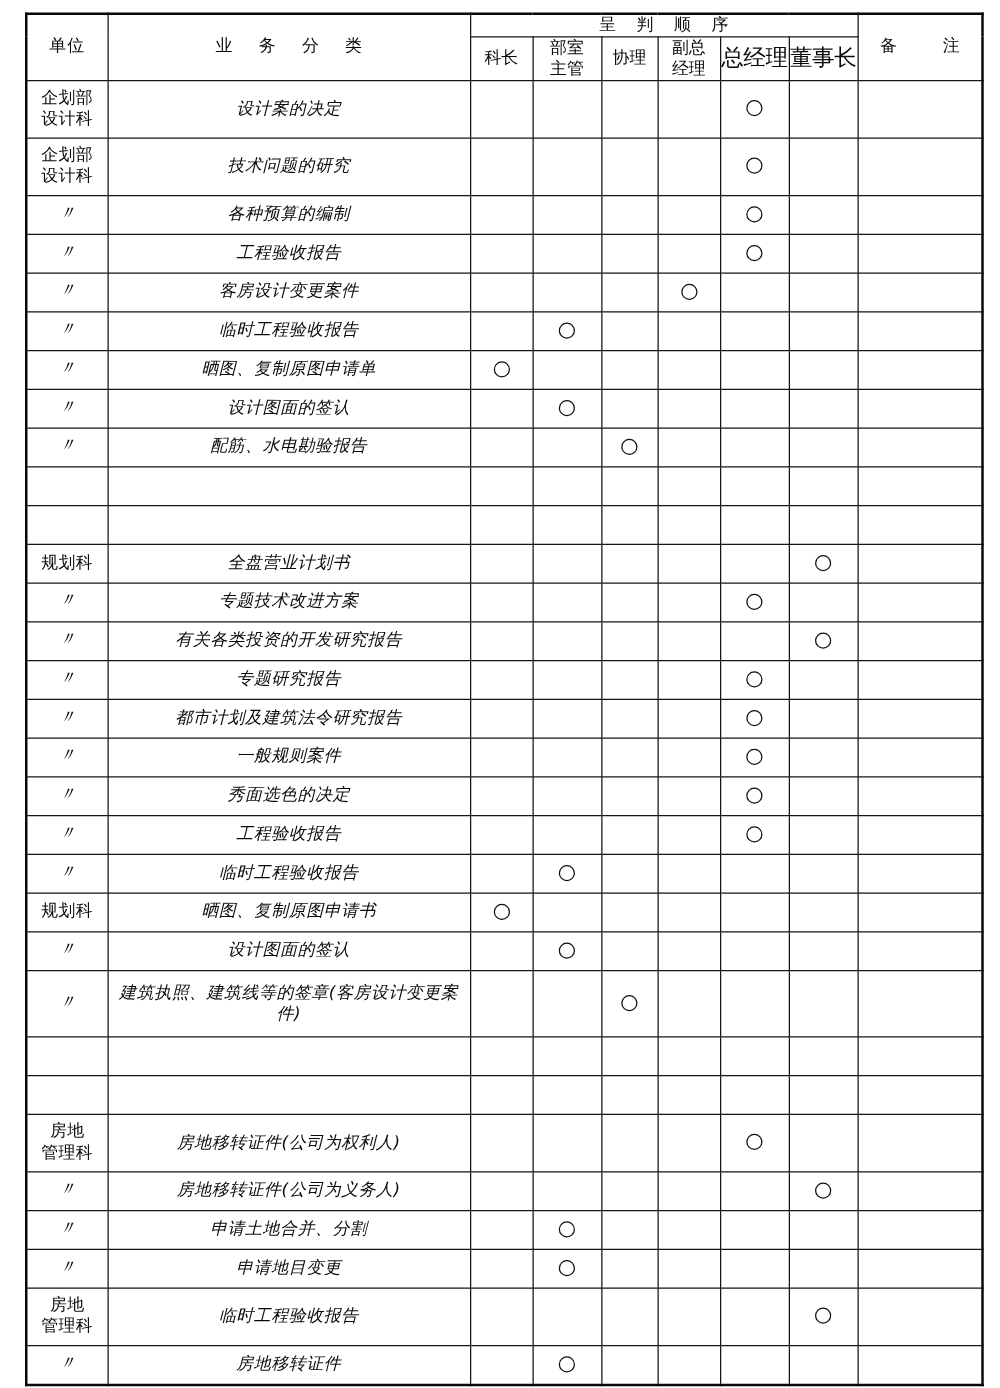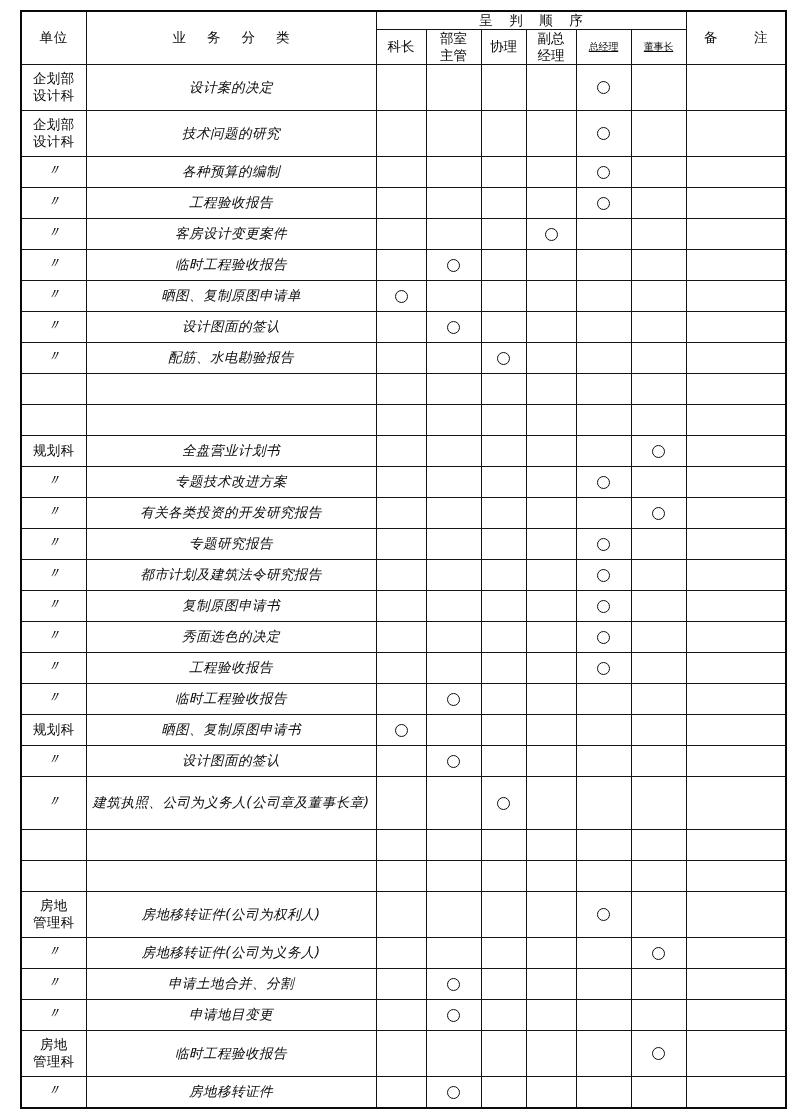--- a/index.html
+++ b/index.html
@@ -58,21 +58,21 @@
     letter-spacing: 0.45em;
     padding: 5px 0 4px 0;
     text-indent: 0.45em;
   }
   .hdr-cell {
     font-size: 14px;
     padding: 3px 1px;
     line-height: 1.15;
   }
   .hdr-cell.two-line { font-size: 13.5px; }
-  .hdr-cell.tight { font-size: 10px; letter-spacing: -0.02em; text-decoration: underline; }
+  .hdr-cell.tight { font-size: 18px; letter-spacing: -0.02em; }
   .hdr-unit {
     font-size: 15px;
     letter-spacing: 0.06em;
   }
   .hdr-class {
     font-size: 15px;
     letter-spacing: 0.62em;
     text-indent: 0.62em;
   }
   .hdr-note {
@@ -336,21 +336,21 @@
           <td class="mark"></td>
           <td class="mark"></td>
           <td class="mark"></td>
           <td class="mark"></td>
           <td class="mark"><span class="ring"></span></td>
           <td class="mark"></td>
           <td></td>
         </tr>
         <tr class="">
           <td class="unit"><span class="dup">〃</span></td>
-          <td class="classification">复制原图申请书</td>
+          <td class="classification">一般规则案件</td>
           <td class="mark"></td>
           <td class="mark"></td>
           <td class="mark"></td>
           <td class="mark"></td>
           <td class="mark"><span class="ring"></span></td>
           <td class="mark"></td>
           <td></td>
         </tr>
         <tr class="">
           <td class="unit"><span class="dup">〃</span></td>
@@ -402,21 +402,21 @@
           <td class="mark"></td>
           <td class="mark"><span class="ring"></span></td>
           <td class="mark"></td>
           <td class="mark"></td>
           <td class="mark"></td>
           <td class="mark"></td>
           <td></td>
         </tr>
         <tr class="double">
           <td class="unit"><span class="dup">〃</span></td>
-          <td class="classification">建筑执照、公司为义务人(公司章及董事长章)</td>
+          <td class="classification">建筑执照、建筑线等的签章(客房设计变更案件)</td>
           <td class="mark"></td>
           <td class="mark"></td>
           <td class="mark"><span class="ring"></span></td>
           <td class="mark"></td>
           <td class="mark"></td>
           <td class="mark"></td>
           <td></td>
         </tr>
         <tr class="blank">
           <td class="unit"></td>

